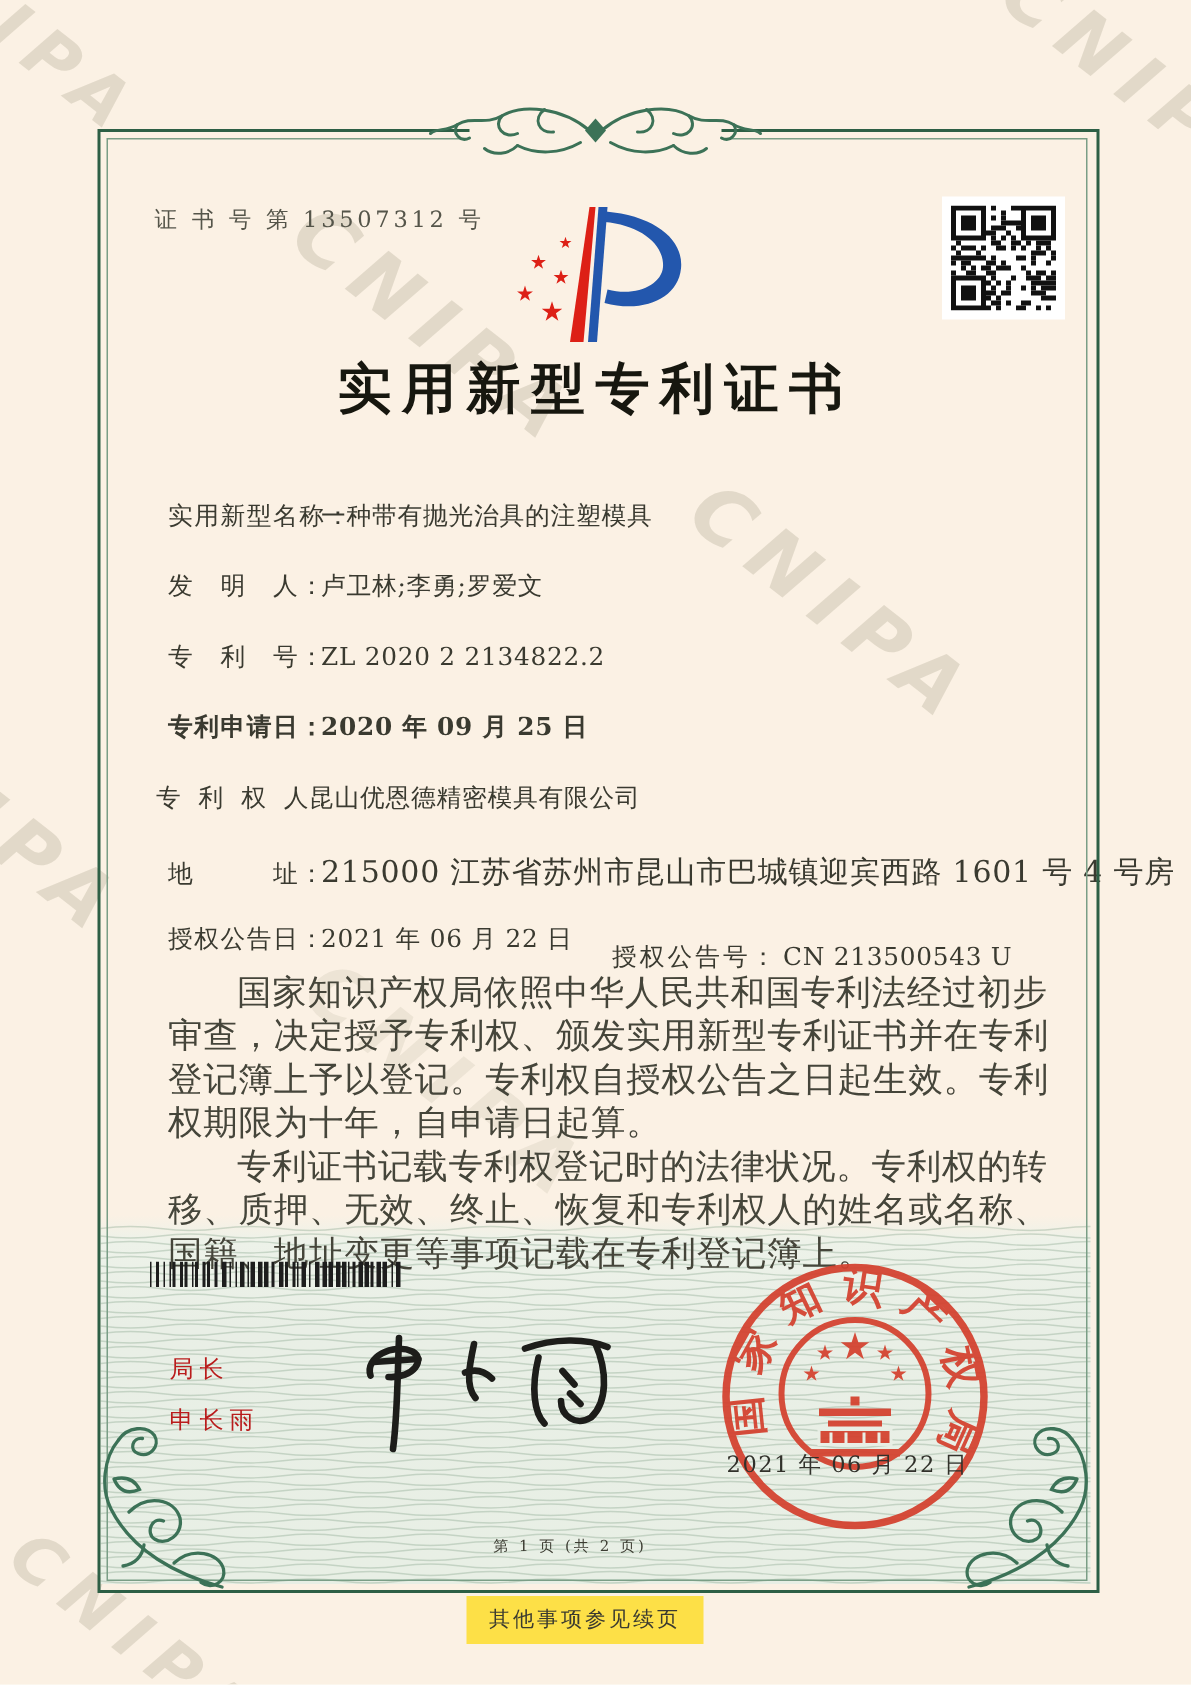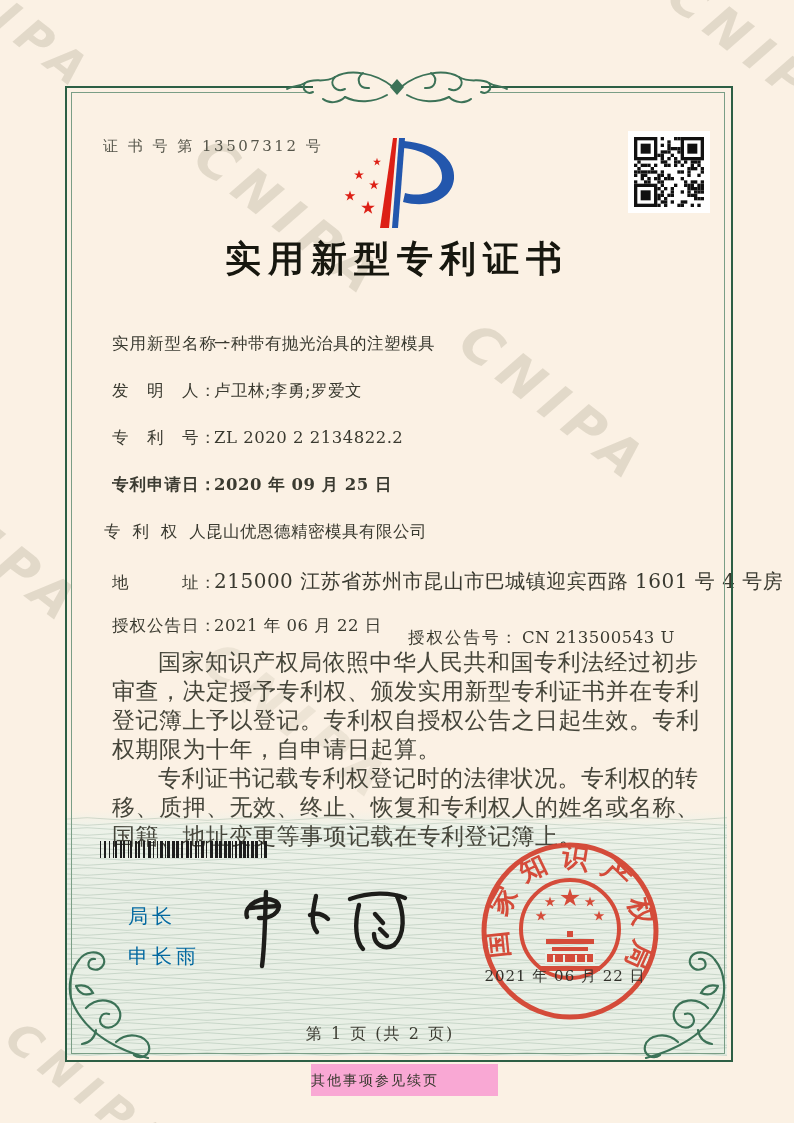--- a/index.html
+++ b/index.html
@@ -37,30 +37,30 @@
   .frow .lab{display:inline-block;width:100px;letter-spacing:1px;}
   .frow .val{margin-left:2px;letter-spacing:0.5px;}
 
   
   #body-text{position:absolute;left:112px;top:648px;width:600px;z-index:3;
              font-size:23px;line-height:29px;color:#45453a;}
   #body-text p{margin:0;text-indent:2em;letter-spacing:0.5px;}
 
   
   #barcode{position:absolute;left:100px;top:841px;z-index:3;}
-  #signer{position:absolute;left:128px;top:903px;z-index:3;color:#0369a1;font-size:20px;letter-spacing:4px;}
+  #signer{position:absolute;left:113px;top:903px;z-index:3;color:#b91c1c;font-size:16px;letter-spacing:4px;}
   #signer div{margin-bottom:13px;}
   #sig{position:absolute;left:232px;top:884px;z-index:6;}
   #seal{position:absolute;left:476px;top:841px;z-index:6;opacity:0.93;}
   #seal-date{position:absolute;left:465px;top:967px;width:200px;text-align:center;z-index:7;
              font-size:15px;color:#31312b;letter-spacing:1px;}
   #page-no{position:absolute;left:0;top:1024px;width:760px;text-align:center;z-index:3;
-           font-size:16px;color:#3d3d33;letter-spacing:2px;}
-  #cont-note{position:absolute;left:311px;top:1064px;width:187px;height:32px;background:#f9a8d4;
-             z-index:3;line-height:32px;font-size:14px;color:#3a3a30;letter-spacing:2px;}
+           font-size:10px;color:#3d3d33;letter-spacing:2px;}
+  #cont-note{position:absolute;left:311px;top:1064px;width:158px;height:32px;background:#fde047;
+             z-index:3;text-align:center;line-height:32px;font-size:14px;color:#3a3a30;letter-spacing:2px;}
 </style>
 </head>
 <body>
 
 <div id="page">
 
   <div class="wm" style="left:8px;top:18px;font-size:46px;">CNIPA</div>
   <div class="wm" style="left:760px;top:55px;font-size:50px;">CNIPA</div>
   <div class="wm" style="left:290px;top:218px;font-size:52px;">CNIPA</div>
   <div class="wm" style="left:555px;top:403px;font-size:52px;">CNIPA</div>

